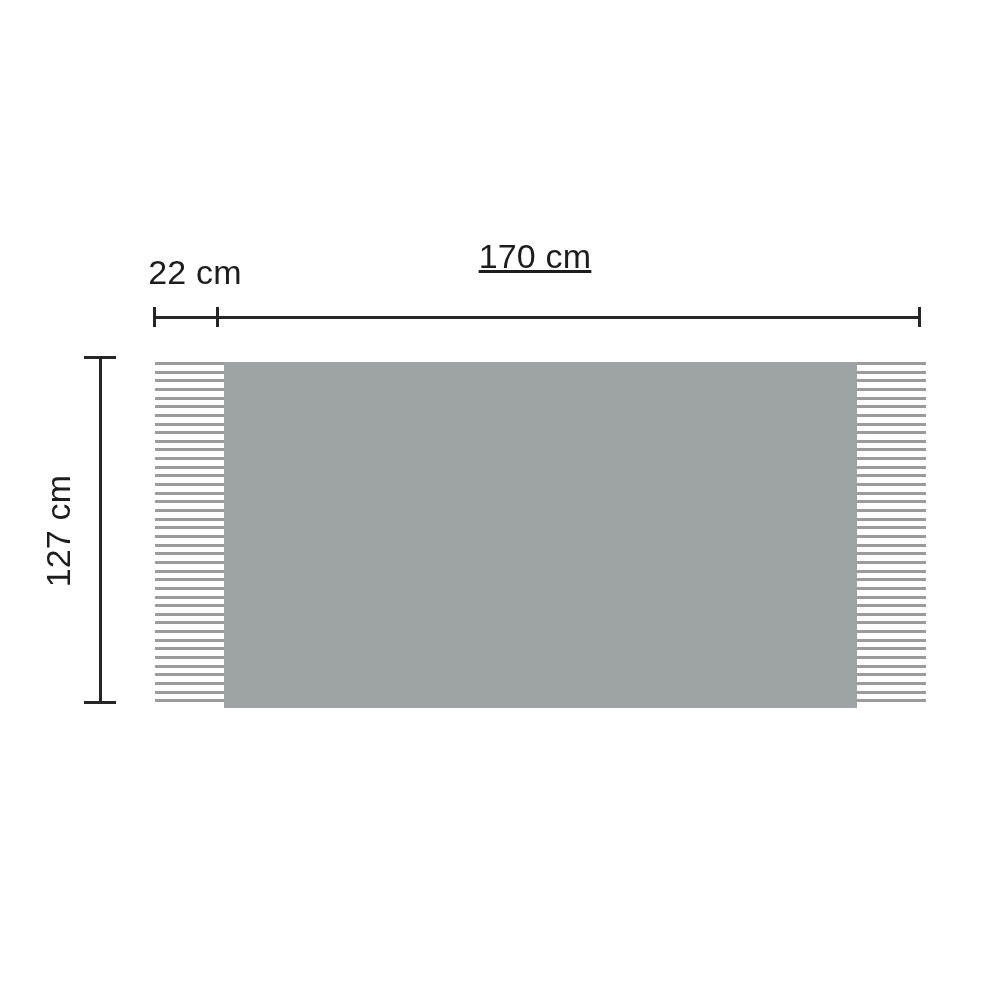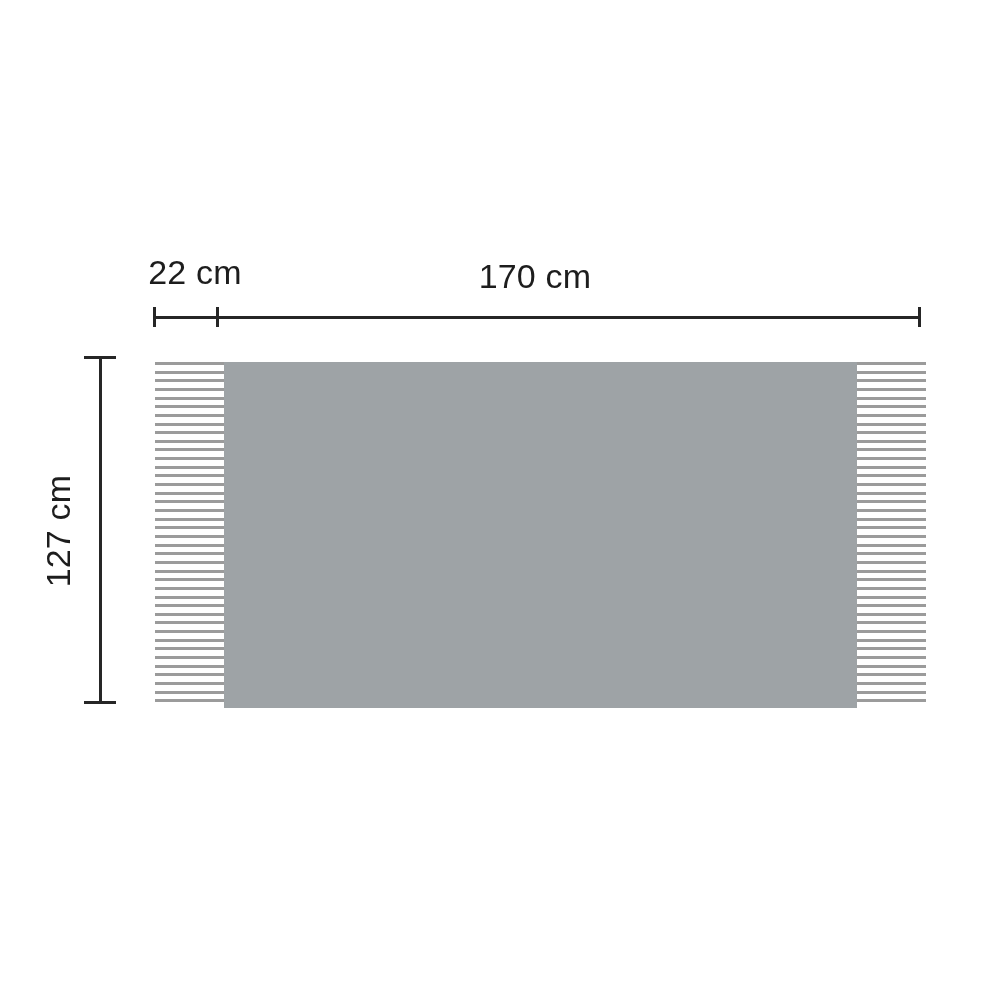--- a/index.html
+++ b/index.html
@@ -30,22 +30,23 @@
     white-space: nowrap;
     letter-spacing: 0.2px;
   }
   .fringe-width-label {
     left: 195px;
     top: 272px;
     transform: translate(-50%, -50%);
   }
   .body-width-label {
     left: 535px;
-    top: 276px;
+    top: 256px;
     transform: translate(-50%, -50%);
+    text-decoration: underline;
   }
   .height-label {
     left: 58px;
     top: 531px;
     transform: translate(-50%, -50%) rotate(-90deg);
   }
 
   
   .h-dim-line {
     position: absolute;

